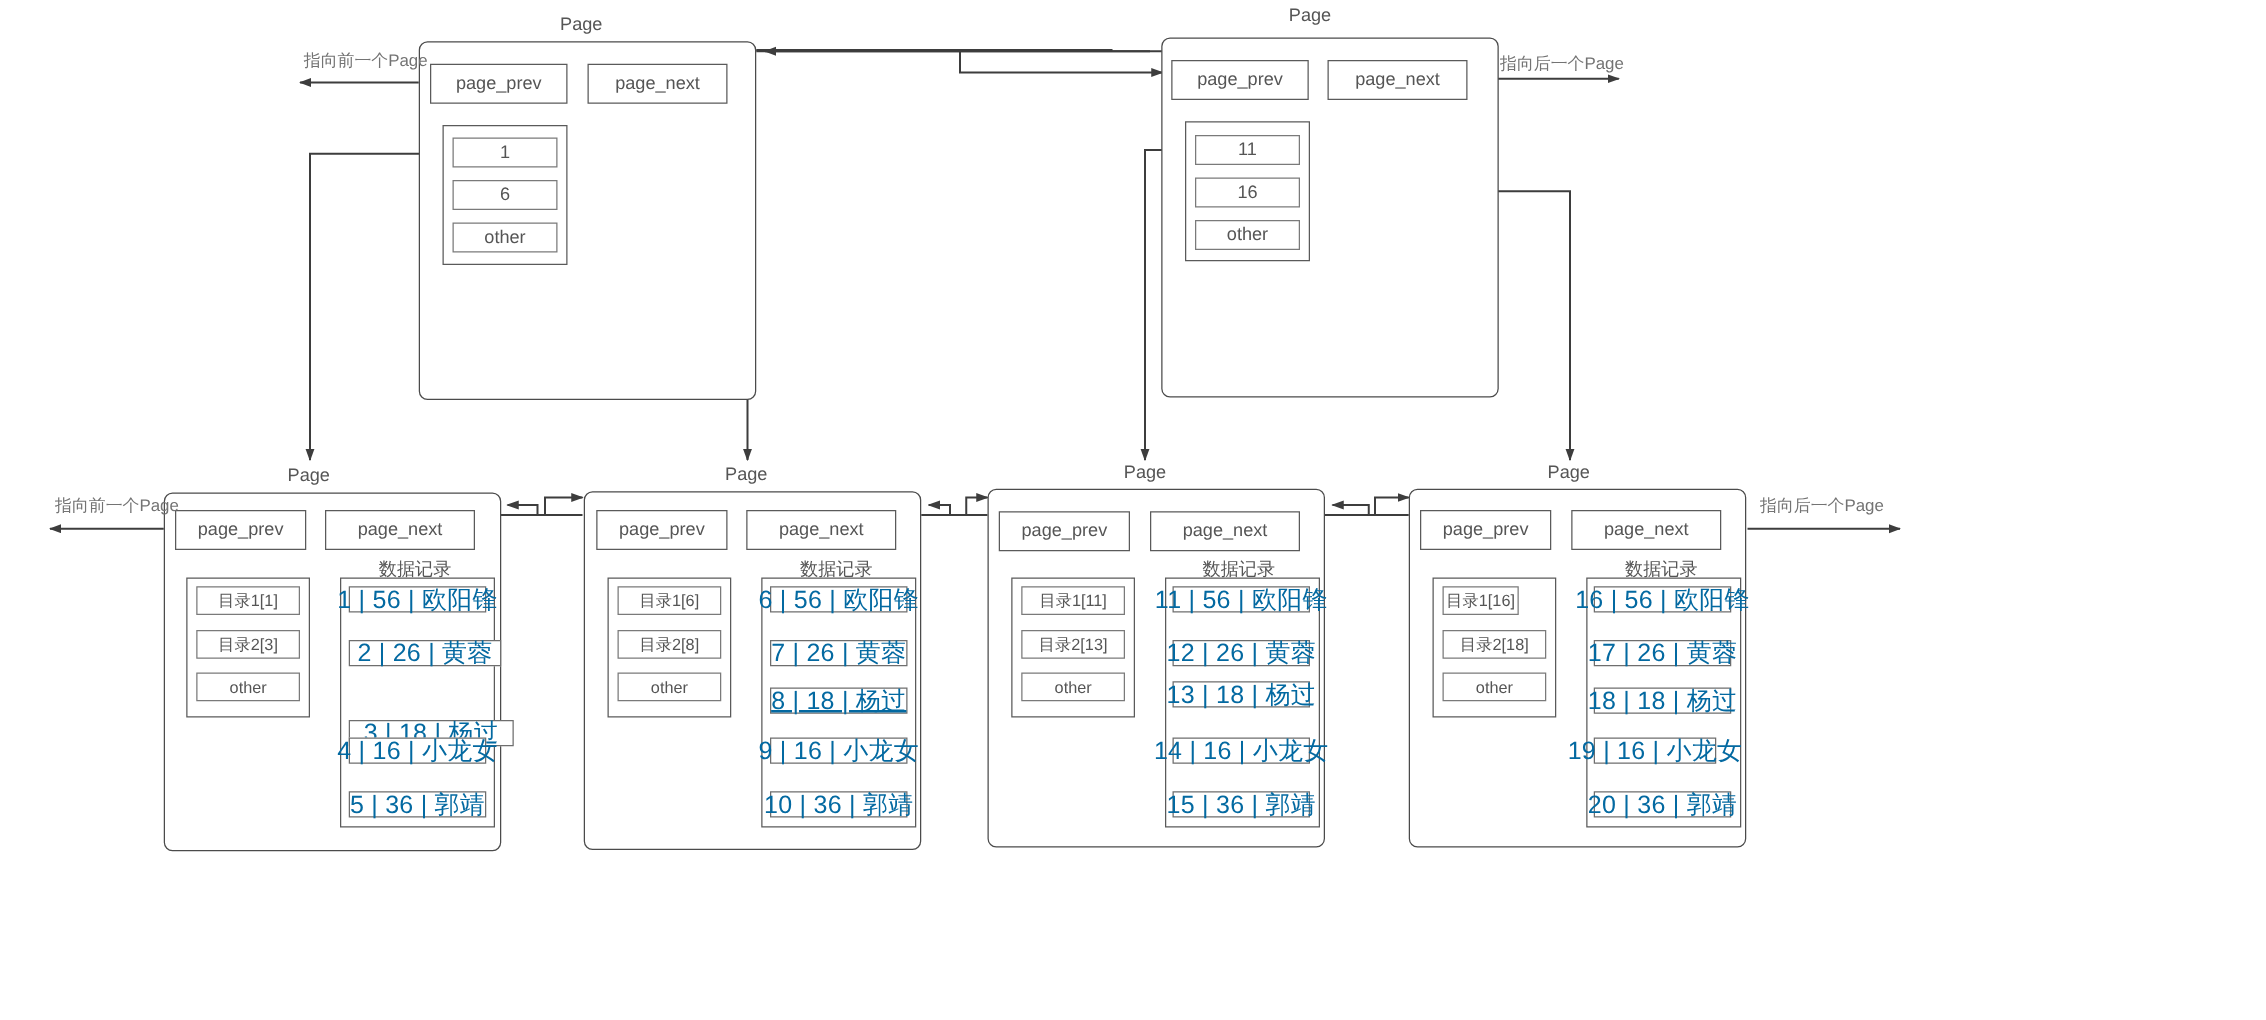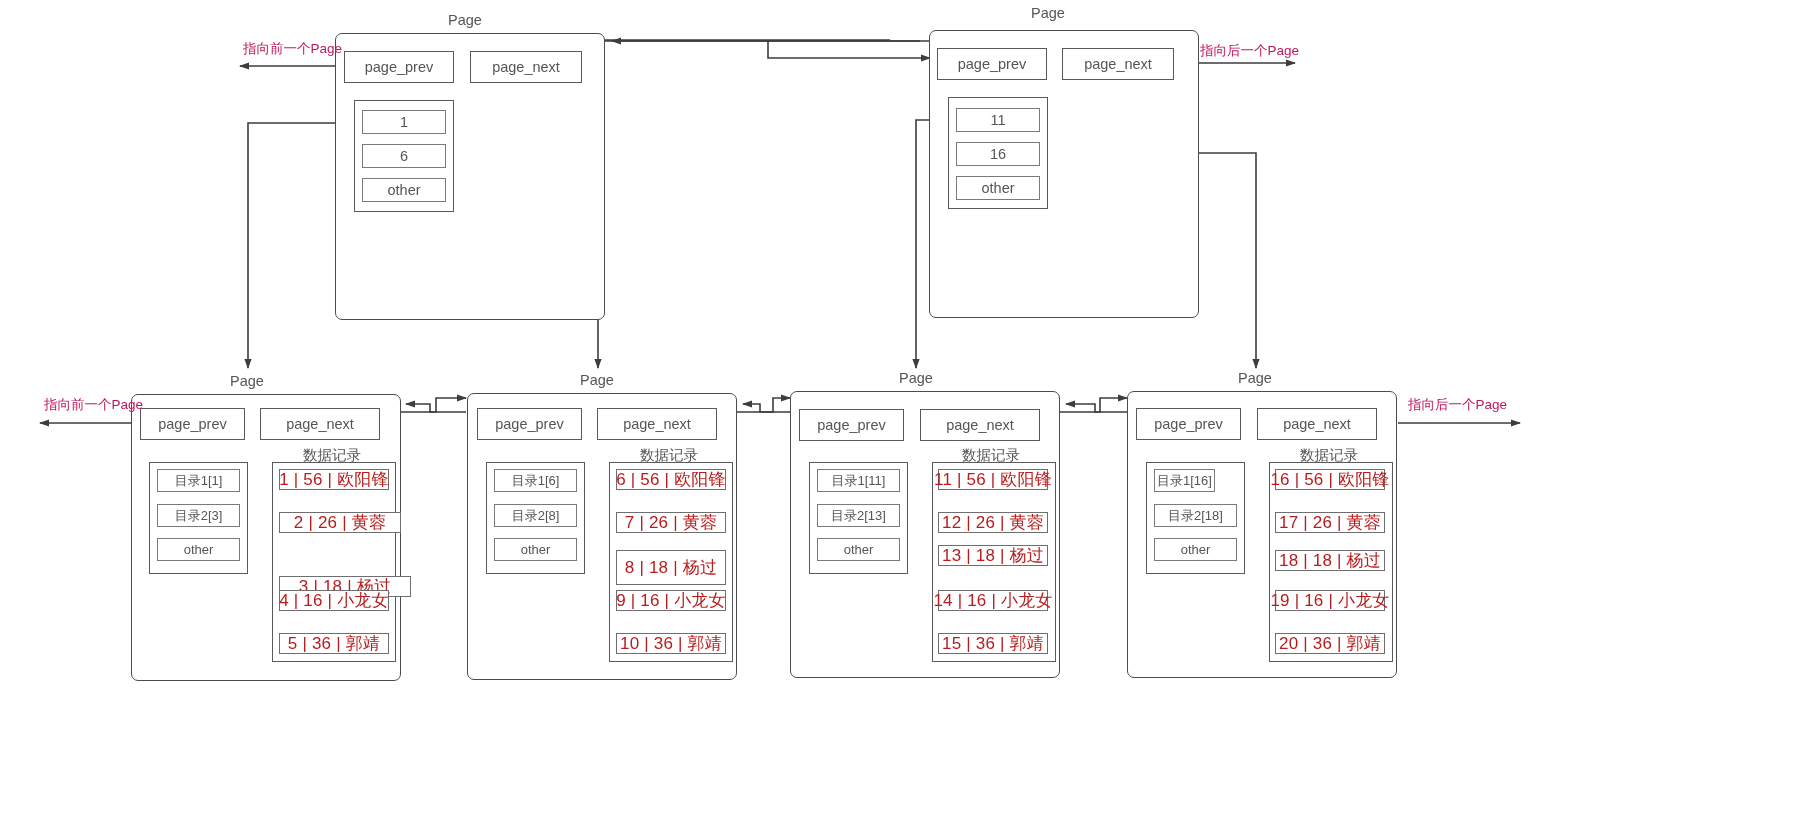--- a/index.html
+++ b/index.html
@@ -59,33 +59,33 @@
   .rec-caption{
     position:absolute;
     font-size:14.5px;
     color:#555555;
     white-space:nowrap;
     text-align:center;
   }
   .edge-label{
     position:absolute;
     font-size:13.5px;
-    color:#be185d;
+    color:#737373;
     white-space:nowrap;
   }
   .rec-cell{
     position:absolute;
     box-sizing:border-box;
     border:1.5px solid #6e6e6e;
     background:#ffffff;
     display:flex;
     align-items:center;
     justify-content:center;
-    font-size:17px;
-    color:#b91c1c;
+    font-size:20px;
+    color:#0369a1;
     white-space:nowrap;
     letter-spacing:0.2px;
   }
 </style>
 </head>
 <body>
 
 <div id="canvas">
 
   <svg class="wires" viewBox="0 0 1813 816">
@@ -202,21 +202,21 @@
   <div class="cell" style="left:477px;top:408px;width:105px;height:32px;">page_prev</div>
   <div class="cell" style="left:597px;top:408px;width:120px;height:32px;">page_next</div>
   <div class="rec-caption" style="left:619px;top:446px;width:100px;">数据记录</div>
   <div class="group-box" style="left:486px;top:462px;width:99px;height:112px;"></div>
   <div class="cell thin" style="left:494px;top:469px;width:83px;height:23px;font-size:13px;">目录1[6]</div>
   <div class="cell thin" style="left:494px;top:504px;width:83px;height:23px;font-size:13px;">目录2[8]</div>
   <div class="cell thin" style="left:494px;top:538px;width:83px;height:23px;font-size:13px;">other</div>
   <div class="group-box" style="left:609px;top:462px;width:124px;height:200px;"></div>
   <div class="rec-cell" style="left:616px;top:469px;width:110px;height:21px;">6 | 56 | 欧阳锋</div>
   <div class="rec-cell" style="left:616px;top:512px;width:110px;height:21px;">7 | 26 | 黄蓉</div>
-  <div class="rec-cell" style="left:616px;top:550px;width:110px;height:35px;">8 | 18 | 杨过</div>
+  <div class="rec-cell" style="left:616px;top:550px;width:110px;height:21px;text-decoration:underline;">8 | 18 | 杨过</div>
   <div class="rec-cell" style="left:616px;top:590px;width:110px;height:21px;">9 | 16 | 小龙女</div>
   <div class="rec-cell" style="left:616px;top:633px;width:110px;height:21px;">10 | 36 | 郭靖</div>
 
   <div class="page-caption" style="left:866px;top:370px;width:100px;">Page</div>
   <div class="page-box" style="left:790px;top:391px;width:270px;height:287px;"></div>
   <div class="cell" style="left:799px;top:409px;width:105px;height:32px;">page_prev</div>
   <div class="cell" style="left:920px;top:409px;width:120px;height:32px;">page_next</div>
   <div class="rec-caption" style="left:941px;top:446px;width:100px;">数据记录</div>
   <div class="group-box" style="left:809px;top:462px;width:99px;height:112px;"></div>
   <div class="cell thin" style="left:817px;top:469px;width:83px;height:23px;font-size:13px;">目录1[11]</div>
@@ -235,19 +235,19 @@
   <div class="cell" style="left:1257px;top:408px;width:120px;height:32px;">page_next</div>
   <div class="rec-caption" style="left:1279px;top:446px;width:100px;">数据记录</div>
   <div class="group-box" style="left:1146px;top:462px;width:99px;height:112px;"></div>
   <div class="cell thin" style="left:1154px;top:469px;width:61px;height:23px;font-size:13px;">目录1[16]</div>
   <div class="cell thin" style="left:1154px;top:504px;width:83px;height:23px;font-size:13px;">目录2[18]</div>
   <div class="cell thin" style="left:1154px;top:538px;width:83px;height:23px;font-size:13px;">other</div>
   <div class="group-box" style="left:1269px;top:462px;width:124px;height:200px;"></div>
   <div class="rec-cell" style="left:1275px;top:469px;width:110px;height:21px;">16 | 56 | 欧阳锋</div>
   <div class="rec-cell" style="left:1275px;top:512px;width:110px;height:21px;">17 | 26 | 黄蓉</div>
   <div class="rec-cell" style="left:1275px;top:550px;width:110px;height:21px;">18 | 18 | 杨过</div>
-  <div class="rec-cell" style="left:1275px;top:590px;width:110px;height:21px;">19 | 16 | 小龙女</div>
+  <div class="rec-cell" style="left:1275px;top:590px;width:98px;height:21px;">19 | 16 | 小龙女</div>
   <div class="rec-cell" style="left:1275px;top:633px;width:110px;height:21px;">20 | 36 | 郭靖</div>
 
   <div class="edge-label" style="left:44px;top:396px;">指向前一个Page</div>
   <div class="edge-label" style="left:1408px;top:396px;">指向后一个Page</div>
 
 </div>
 
 </body></html>

